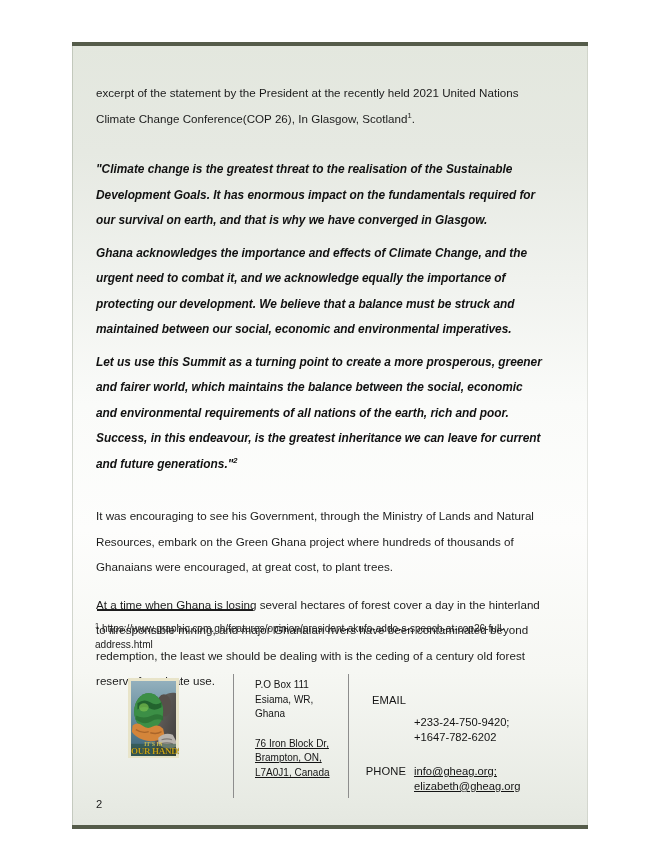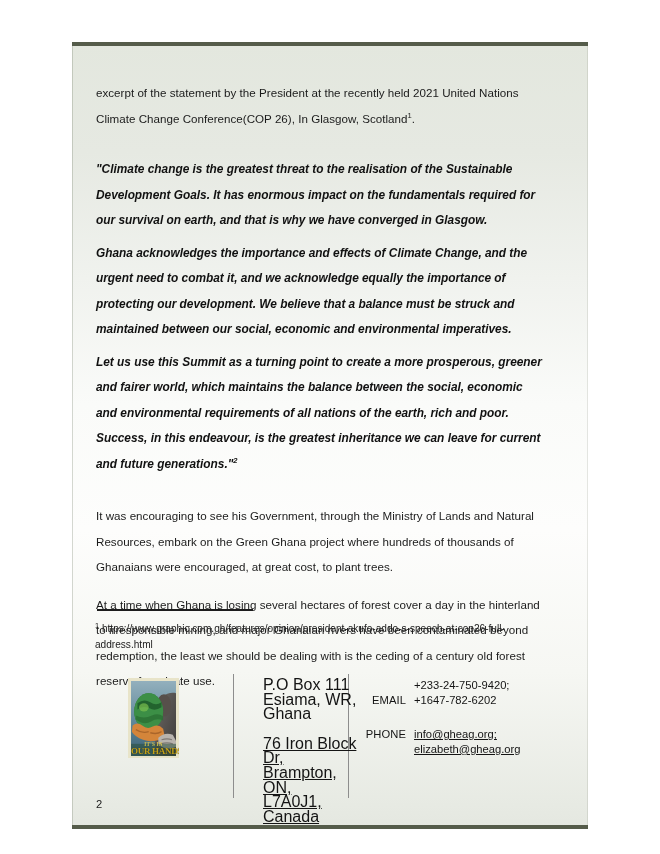--- a/index.html
+++ b/index.html
@@ -190,24 +190,24 @@
     width: 1px;
     height: 124px;
     background: #8d8d8d;
   }
   #divider-1 { left: 105px; }
   #divider-2 { left: 220px; }
 
   
   #address-col {
     position: absolute;
-    left: 135px;
+    left: 127px;
     top: 4px;
     width: 100px;
-    font-size: 16px;
+    font-size: 10px;
     line-height: 14.6px;
     color: #141414;
   }
   #address-col .addr-block + .addr-block { margin-top: 15px; text-decoration: underline; }
 
   
   #contact-col {
     position: absolute;
     left: 228px;
     top: 4px;
@@ -322,21 +322,21 @@
 Esiama, WR,
 Ghana</div>
     <div class="addr-block" style="white-space: pre-line;">76 Iron Block Dr,
 Brampton, ON,
 L7A0J1, Canada</div>
   </div>
 
   <div id="contact-col">
     <div class="contact-row" id="phone-row">
       <div class="contact-label">EMAIL</div>
-      <div class="contact-value" style="white-space: pre-line;">+233-24-750-9420;
+      <div class="contact-value" style="white-space: pre-line; margin-top: 37px;">+233-24-750-9420;
 +1647-782-6202</div>
     </div>
     <div class="contact-row" id="email-row">
       <div class="contact-label">PHONE</div>
       <div class="contact-value" style="white-space: pre-line; text-decoration: underline;">info@gheag.org;
 elizabeth@gheag.org</div>
     </div>
   </div>
 </div>
 

